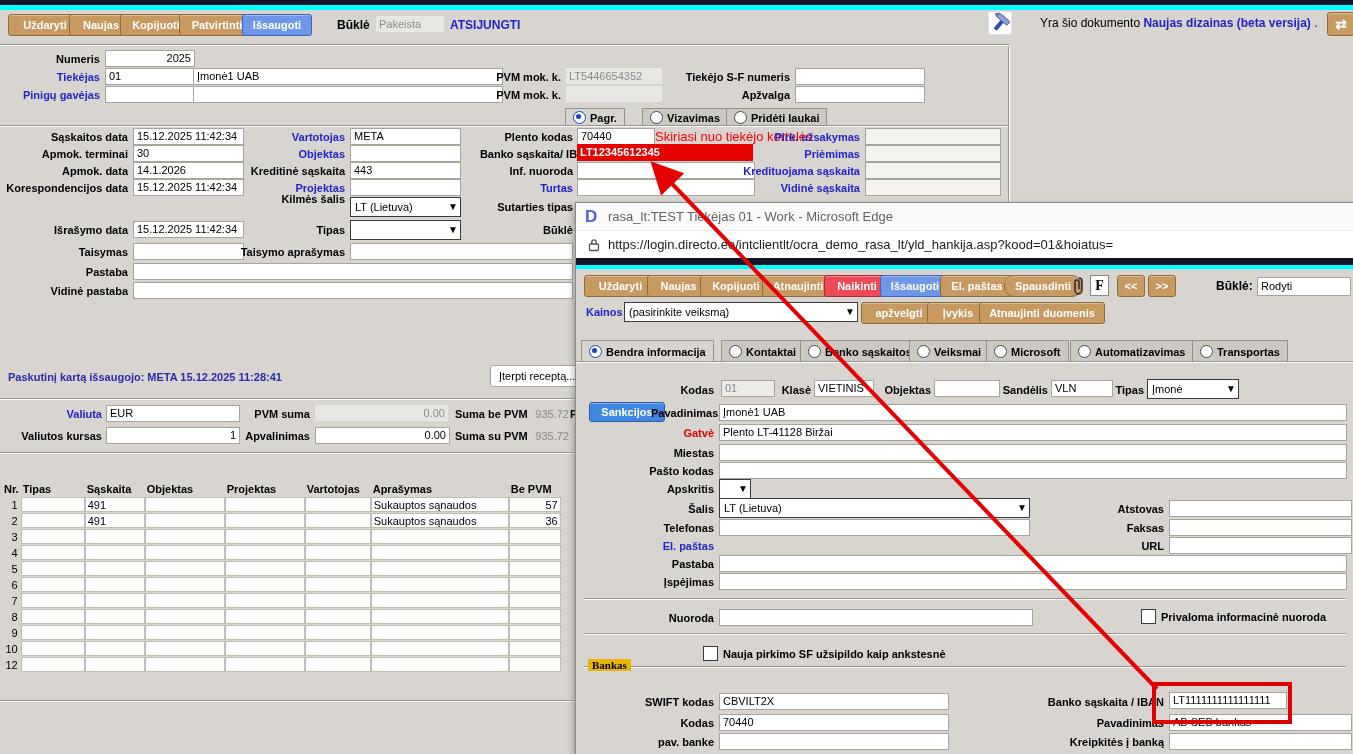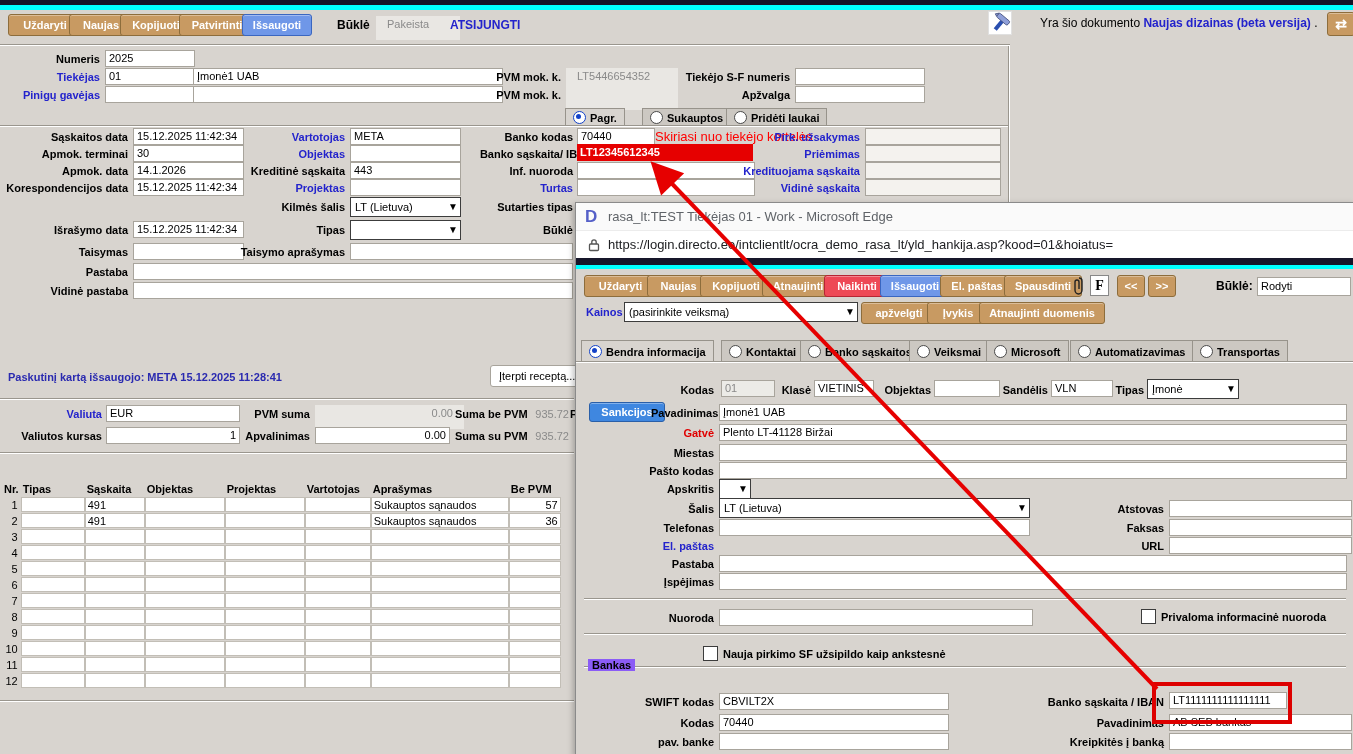--- a/index.html
+++ b/index.html
@@ -8,22 +8,22 @@
   .abs{position:absolute;}
   .lbl{position:absolute;font-size:11px;font-weight:bold;color:#000;white-space:nowrap;}
   .lbl.r{text-align:right;}
   .lbl.blue{color:#2323cc;}
   .lbl.redlbl{color:#e00000;}
   .txt{position:absolute;font-size:11px;color:#000;white-space:nowrap;}
   .inp{position:absolute;background:#fff;border:1px solid #a8a49c;font-size:11px;color:#000;
        padding:0 3px;height:15px;line-height:15px;white-space:nowrap;overflow:hidden;}
   .inp.ro{background:#ecebe7;color:#8a8a8a;}
   .inp.num{text-align:right;}
-  .flat{position:absolute;background:#e9e7e3;color:#8a8a8a;font-size:11px;height:24px;line-height:16px;
-        padding:0 11px;white-space:nowrap;overflow:hidden;}
+  .flat{position:absolute;background:#e9e7e3;color:#8a8a8a;font-size:11px;height:16px;line-height:16px;
+        padding:0 3px;white-space:nowrap;overflow:hidden;}
   .flat.num{text-align:right;}
   .sel{position:absolute;background:#fff;border:1px solid #3c3c3c;font-size:11px;height:18px;line-height:18px;
        padding:0 2px 0 4px;display:flex;justify-content:space-between;align-items:center;white-space:nowrap;overflow:hidden;}
   .sel .arr{font-size:10px;margin-left:4px;}
   .btn{position:absolute;background:#c89a62;border:1px solid #8d6d3c;border-radius:3px;color:#fff;
        font-weight:bold;font-size:11px;height:20px;display:flex;align-items:center;justify-content:center;
        padding:0 8px;box-shadow:inset 0 1px 0 rgba(255,255,255,.35);white-space:nowrap;cursor:pointer;}
   .btn.b-blue{background:#6f97e8;border-color:#3a66c0;}
   .btn.b-red{background:#ee4956;border-color:#b52634;}
   .btn.b-link{background:#3f87e0;border-color:#2a5fa8;}
@@ -55,21 +55,21 @@
   .titletxt{position:absolute;font-size:13px;color:#5f6368;white-space:nowrap;}
   .urltxt{position:absolute;font-size:13px;color:#202124;white-space:nowrap;}
   .dlogo{position:absolute;font-weight:bold;font-size:17px;color:#5560c8;}
   .redbox{position:absolute;border:4px solid #dd0000;z-index:42;pointer-events:none;}
   #arrow{position:absolute;left:0;top:0;width:1353px;height:754px;z-index:45;pointer-events:none;}
   .strip-black{position:absolute;left:0;top:0;width:1353px;height:5px;background:#141428;}
   .strip-cyan{position:absolute;left:0;top:5px;width:1353px;height:5px;background:#00ffff;}
   .warn{position:absolute;font-size:13px;color:#ff0000;white-space:nowrap;}
   .ibanred{position:absolute;background:#e60000;color:#fff;font-weight:bold;font-size:11px;height:17px;
            line-height:17px;padding:0 3px;overflow:hidden;white-space:nowrap;}
-  .legend{position:absolute;font-size:11px;font-weight:bold;background:#8b5cf6;padding:0 4px;z-index:2;}
+  .legend{position:absolute;font-size:11px;font-weight:bold;background:#eab308;padding:0 4px;z-index:2;font-family:Liberation Serif, serif;}
 </style>
 </head>
 <body>
 
 <div class="strip-black"></div>
 <div class="strip-cyan"></div>
 
 <div class="btn" style="left:8px;top:14px;width:56px;">Uždaryti</div>
 <div class="btn" style="left:69px;top:14px;width:46px;">Naujas</div>
 <div class="btn" style="left:120px;top:14px;width:54px;">Kopijuoti</div>
@@ -93,21 +93,21 @@
   <span>Yra šio dokumento</span>
   <span class="link">Naujas dizainas (beta versija)</span>
   <span>.</span>
 </div>
 <div class="btn" style="left:1327px;top:12px;width:26px;height:22px;padding:0;font-size:14px;">⇄</div>
 
 <div class="groove" style="left:0;top:44px;width:1010px;"></div>
 <div class="vgroove" style="left:1008px;top:46px;height:156px;"></div>
 
 <div class="lbl r" style="left:30px;top:53px;width:70px;">Numeris</div>
-<div class="inp" style="left:105px;top:50px;width:82px;">2025</div>
+<div class="inp" style="left:105px;top:50px;width:82px;text-align:right;">2025</div>
 
 <div class="lbl r blue" style="left:30px;top:71px;width:70px;">Tiekėjas</div>
 <div class="inp" style="left:105px;top:68px;width:82px;">01</div>
 <div class="inp" style="left:193px;top:68px;width:302px;">Įmonė1 UAB</div>
 <div class="lbl r" style="left:495px;top:71px;width:66px;">PVM mok. k.</div>
 <div class="flat" style="left:566px;top:68px;width:90px;">LT5446654352</div>
 <div class="lbl r" style="left:665px;top:71px;width:125px;">Tiekėjo S-F numeris</div>
 <div class="inp" style="left:795px;top:68px;width:122px;"></div>
 
 <div class="lbl r blue" style="left:0px;top:89px;width:100px;">Pinigų gavėjas</div>
@@ -117,21 +117,21 @@
 <div class="flat" style="left:566px;top:86px;width:90px;"></div>
 <div class="lbl r" style="left:665px;top:89px;width:125px;">Apžvalga</div>
 <div class="inp" style="left:795px;top:86px;width:122px;"></div>
 
 <div class="tabbox" style="left:565px;top:108px;">
   <span class="radio on"></span>
   <span>Pagr.</span>
 </div>
 <div class="tabbox off" style="left:642px;top:108px;">
   <span class="radio"></span>
-  <span>Sukauptos</span>
+  <span>Vizavimas</span>
 </div>
 <div class="tabbox off" style="left:726px;top:108px;">
   <span class="radio"></span>
   <span>Pridėti laukai</span>
 </div>
 <div class="groove" style="left:0;top:125px;width:1008px;"></div>
 
 <div class="lbl r" style="left:0;top:131px;width:128px;">Sąskaitos data</div>
 <div class="inp" style="left:133px;top:128px;width:103px;">15.12.2025 11:42:34</div>
 <div class="lbl r" style="left:0;top:148px;width:128px;">Apmok. terminai</div>
@@ -150,34 +150,34 @@
 <div class="inp" style="left:133px;top:282px;width:432px;"></div>
 
 <div class="lbl r blue" style="left:215px;top:131px;width:130px;">Vartotojas</div>
 <div class="inp" style="left:350px;top:128px;width:103px;">META</div>
 <div class="lbl r blue" style="left:215px;top:148px;width:130px;">Objektas</div>
 <div class="inp" style="left:350px;top:145px;width:103px;"></div>
 <div class="lbl r" style="left:215px;top:165px;width:130px;">Kreditinė sąskaita</div>
 <div class="inp" style="left:350px;top:162px;width:103px;">443</div>
 <div class="lbl r blue" style="left:215px;top:182px;width:130px;">Projektas</div>
 <div class="inp" style="left:350px;top:179px;width:103px;"></div>
-<div class="lbl r" style="left:215px;top:201px;width:130px;">Kilmės šalis</div>
+<div class="lbl r" style="left:215px;top:193px;width:130px;">Kilmės šalis</div>
 <div class="sel" style="left:350px;top:197px;width:103px;">
   <span>LT (Lietuva)</span>
     <span class="arr">▼</span>
 </div>
 <div class="lbl r" style="left:215px;top:224px;width:130px;">Tipas</div>
 <div class="sel" style="left:350px;top:220px;width:103px;">
   <span></span>
     <span class="arr">▼</span>
 </div>
 <div class="lbl r" style="left:215px;top:246px;width:130px;">Taisymo aprašymas</div>
 <div class="inp" style="left:350px;top:243px;width:215px;"></div>
 
-<div class="lbl r" style="left:420px;top:131px;width:153px;">Banko kodas</div>
+<div class="lbl r" style="left:420px;top:131px;width:153px;">Plento kodas</div>
 <div class="inp" style="left:577px;top:128px;width:70px;">70440</div>
 <div class="warn" style="left:655px;top:129px;">Skiriasi nuo tiekėjo kortelės</div>
 <div class="lbl r" style="left:440px;top:148px;width:153px;">Banko sąskaita/ IBAN</div>
 <div class="ibanred" style="left:577px;top:144px;width:170px;">LT12345612345</div>
 <div class="lbl r" style="left:420px;top:165px;width:153px;">Inf. nuoroda</div>
 <div class="inp" style="left:577px;top:162px;width:170px;"></div>
 <div class="lbl r blue" style="left:420px;top:182px;width:153px;">Turtas</div>
 <div class="inp" style="left:577px;top:179px;width:170px;"></div>
 <div class="lbl r" style="left:420px;top:201px;width:153px;">Sutarties tipas</div>
 <div class="lbl r" style="left:420px;top:224px;width:153px;">Būklė</div>
@@ -329,30 +329,20 @@
         <td class="nr">10</td>
         <td></td>
         <td></td>
         <td></td>
         <td></td>
         <td></td>
         <td></td>
         <td></td>
       </tr>
   <tr>
-        <td class="nr">11</td>
-        <td></td>
-        <td></td>
-        <td></td>
-        <td></td>
-        <td></td>
-        <td></td>
-        <td></td>
-      </tr>
-  <tr>
         <td class="nr">12</td>
         <td></td>
         <td></td>
         <td></td>
         <td></td>
         <td></td>
         <td></td>
         <td></td>
       </tr>
 </tbody>
@@ -376,21 +366,21 @@
   <div class="darkstrip"></div>
   <div class="cyan"></div>
 
   <div class="btn" style="left:8px;top:72px;width:55px;">Uždaryti</div>
   <div class="btn" style="left:71px;top:72px;width:45px;">Naujas</div>
   <div class="btn" style="left:124px;top:72px;width:54px;">Kopijuoti</div>
   <div class="btn" style="left:186px;top:72px;width:54px;">Atnaujinti</div>
   <div class="btn b-red" style="left:248px;top:72px;width:48px;">Naikinti</div>
   <div class="btn b-blue" style="left:304px;top:72px;width:52px;">Išsaugoti</div>
   <div class="btn" style="left:364px;top:72px;width:56px;">El. paštas</div>
-  <div class="btn" style="left:428px;top:72px;width:60px;">Spausdinti</div>
+  <div class="btn" style="left:428px;top:72px;width:60px;border-radius:10px;">Spausdinti</div>
   <span class="abs" style="left:497px;top:73px;">
     <svg width="12" height="20" viewBox="0 0 12 20">
         <path d="M6 2 C8.2 2 9 3.5 9 5 L9 14 C9 16.2 7.4 18 5.5 18 C3.6 18 2 16.2 2 14 L2 6 C2 4.9 2.9 4 4 4 C5.1 4 6 4.9 6 6 L6 13" fill="none" stroke="#222" stroke-width="1.4"></path>
       </svg>
   </span>
   <div class="abs" style="left:514px;top:72px;width:17px;height:19px;background:#fff;border:1px solid #888;
        font-family:'Liberation Serif',serif;font-weight:bold;font-size:14px;text-align:center;line-height:19px;">F</div>
   <div class="btn" style="left:541px;top:72px;width:26px;padding:0;">&lt;&lt;</div>
   <div class="btn" style="left:572px;top:72px;width:26px;padding:0;">&gt;&gt;</div>
   <div class="lbl" style="left:640px;top:76px;font-size:12px;">Būklė:</div>

